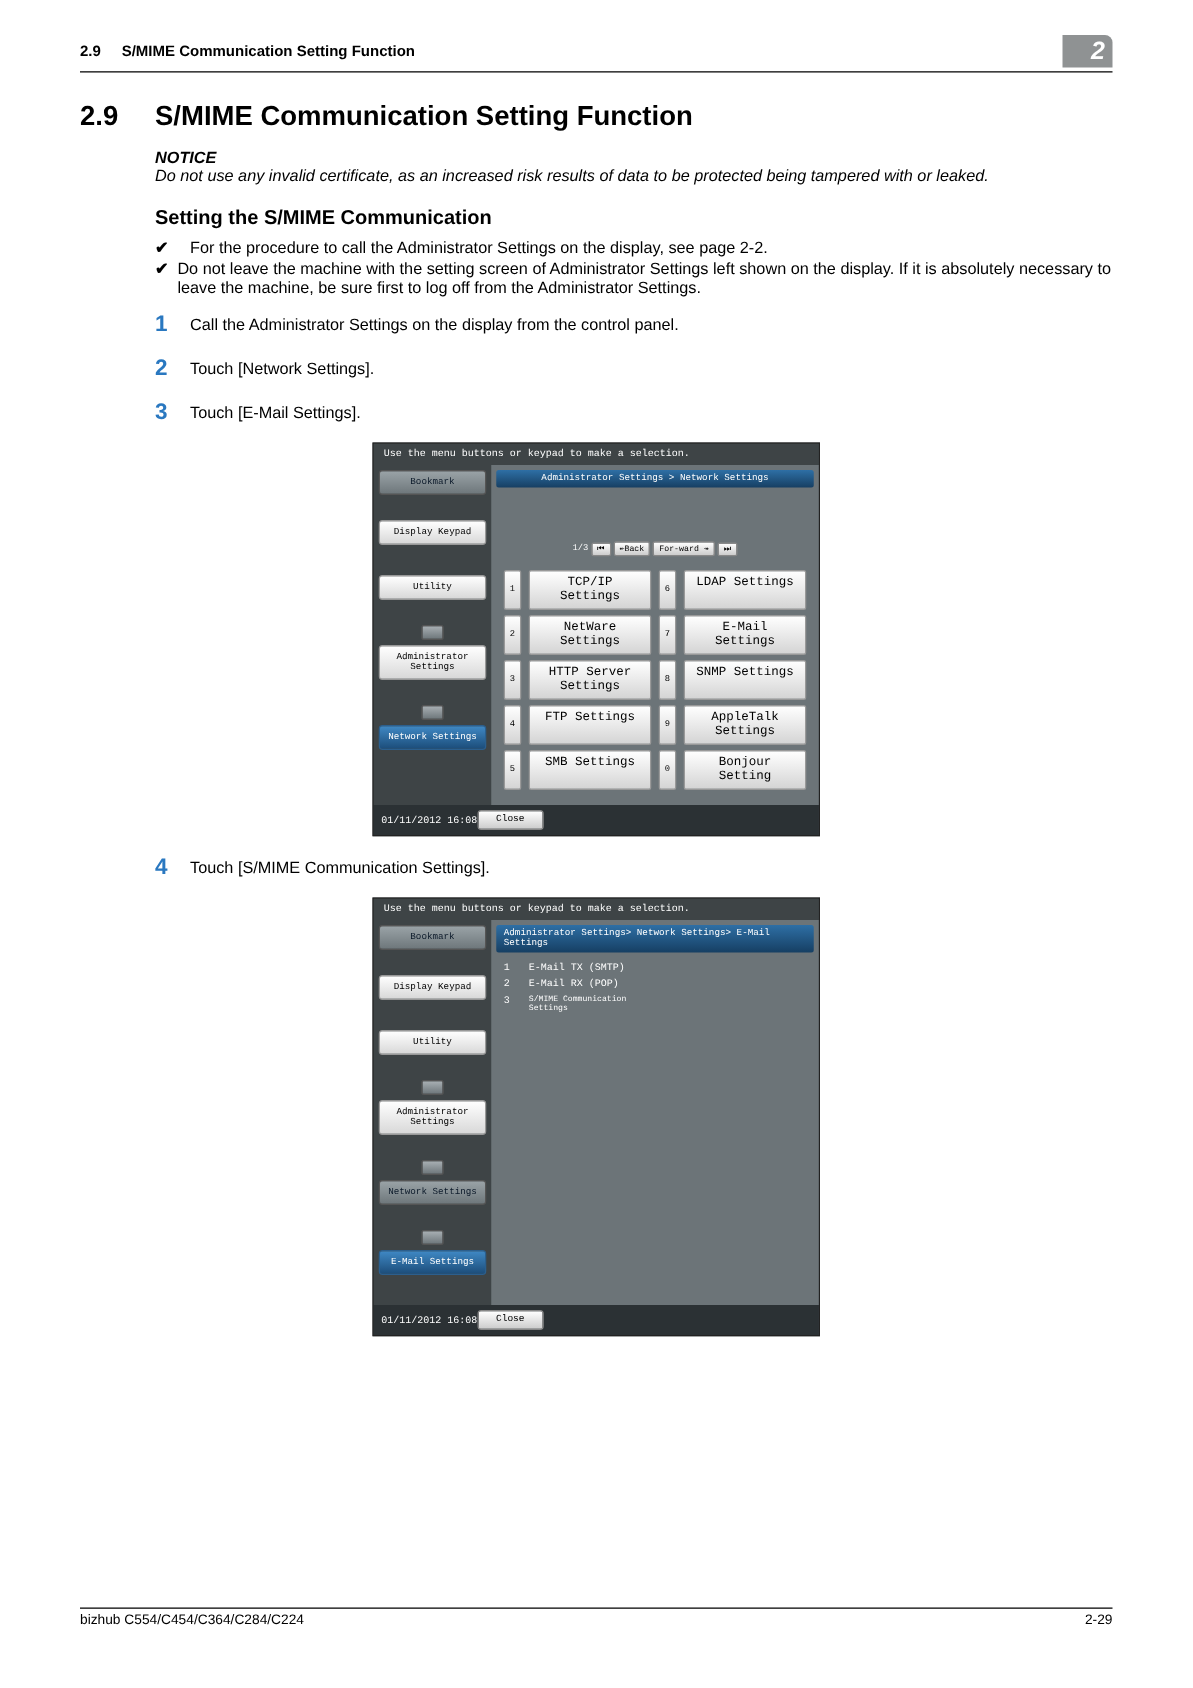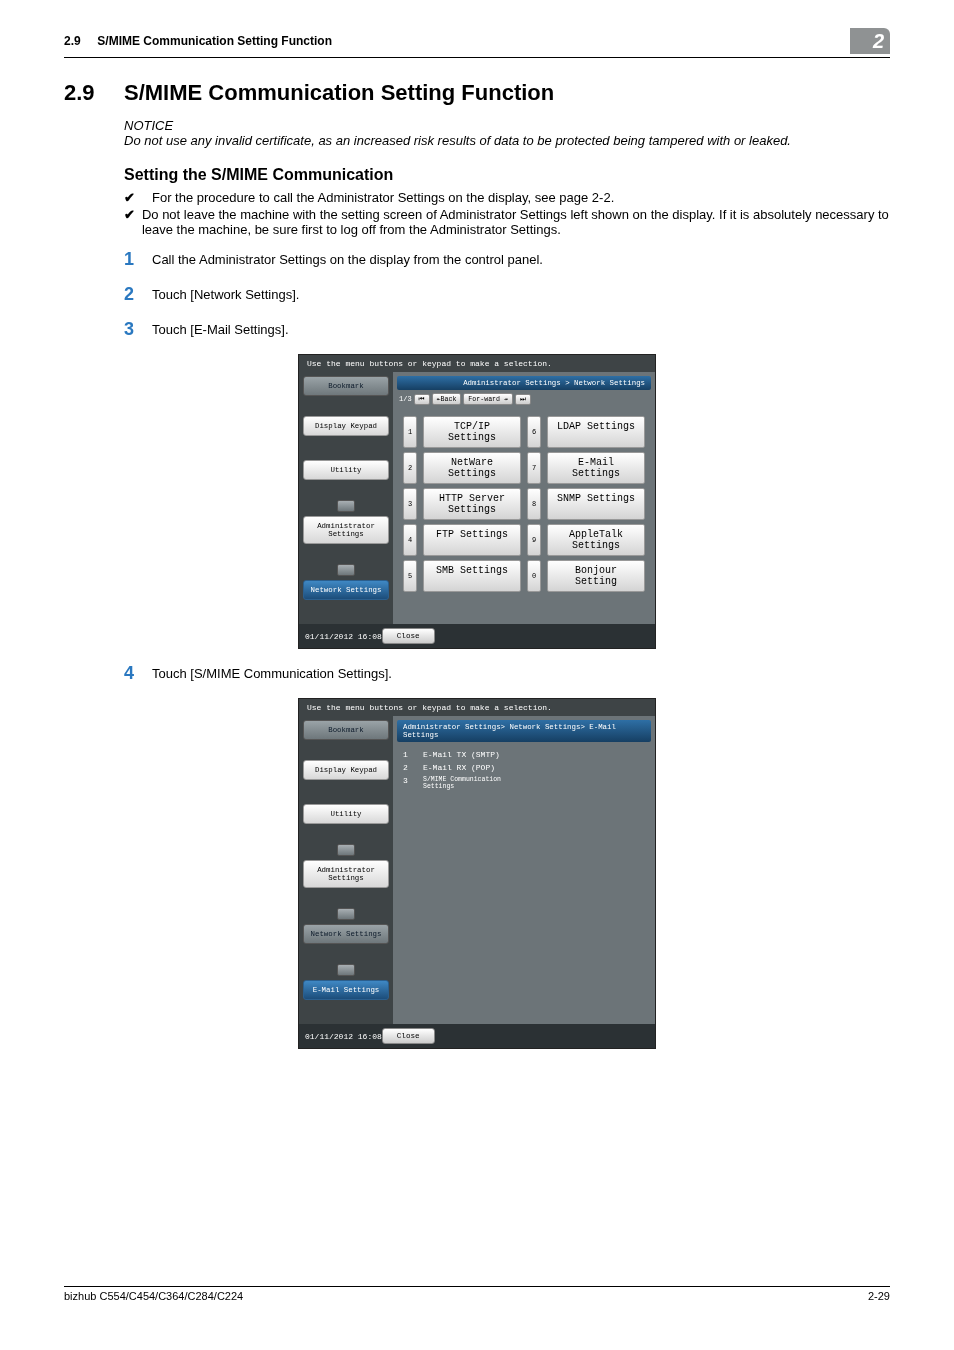--- a/index.html
+++ b/index.html
@@ -45,21 +45,21 @@
     margin: 22px 0 10px 0;
   }
   h2.sec-title .num { display:inline-block; width:60px; }
   .intro {
     margin-left: 60px;
     font-size: 13px;
     line-height: 1.35;
   }
   .notice-h {
     margin-left: 60px;
-    font-weight: normal;
+    font-weight: bold;
     font-style: italic;
     margin-top: 12px;
   }
   .notice-body {
     margin-left: 60px;
     font-style: italic;
   }
   h3.sub {
     margin-left: 60px;
     font-size: 16px;
@@ -113,21 +113,21 @@
   .sc-tab { background: linear-gradient(#9aa3a7,#6e777b); color:#0c1a2a; border:1px solid #555; }
   .sc-tab.active { background: linear-gradient(#3f88c4,#1c4d7a); color:#fff; border:1px solid #2b5f8e; }
   .sc-arrow {
     display:block; margin:0 auto 4px auto; width:16px; height:10px;
     background: linear-gradient(#a8afb3,#6e777b); border:1px solid #555; border-radius:2px;
   }
   .sc-main { flex:1; background:#6c7478; padding: 4px; }
   .sc-crumb {
     background: linear-gradient(#2e6fa5,#163f63);
     color:#fff; padding:3px 6px; border-radius:2px; font-size:7.4px;
-    display:flex; justify-content:flex-end; align-items:center;
+    display:flex; justify-content:center; align-items:center;
   }
   .sc-pager { display:flex; gap:2px; align-items:center; font-size:7px; }
   .pg-btn { background:linear-gradient(#fff,#ccc); color:#000; padding:1px 4px; border-radius:2px; border:1px solid #888; font-size:6.6px; }
   .sc-grid {
     display:grid; grid-template-columns: 14px 1fr 14px 1fr;
     gap: 4px 6px; padding: 8px 6px;
   }
   .sc-grid .numcell {
     background: linear-gradient(#fff,#d4d4d4); color:#000;
     display:flex; align-items:center; justify-content:center;
@@ -221,21 +221,21 @@
         <span class="sc-btn">Utility</span>
         <span class="sc-arrow"></span>
         <span class="sc-btn">Administrator Settings</span>
         <span class="sc-arrow"></span>
         <span class="sc-tab active">Network Settings</span>
       </div>
       <div class="sc-main">
         <div class="sc-crumb">
           <span>Administrator Settings &gt; Network Settings</span>
         </div>
-        <div class="sc-crumb" style="background:none;justify-content:flex-start;padding:3px 2px;">
+        <div class="sc-crumb" style="background:none;justify-content:center;padding:3px 2px;margin-top:40px;">
           <div class="sc-pager">
             <span>1/3</span>
             <span class="pg-btn">⏮</span>
             <span class="pg-btn">↞Back</span>
             <span class="pg-btn">For-ward ↠</span>
             <span class="pg-btn">⏭</span>
           </div>
         </div>
         <div class="sc-grid">
           <div class="numcell">1</div>

